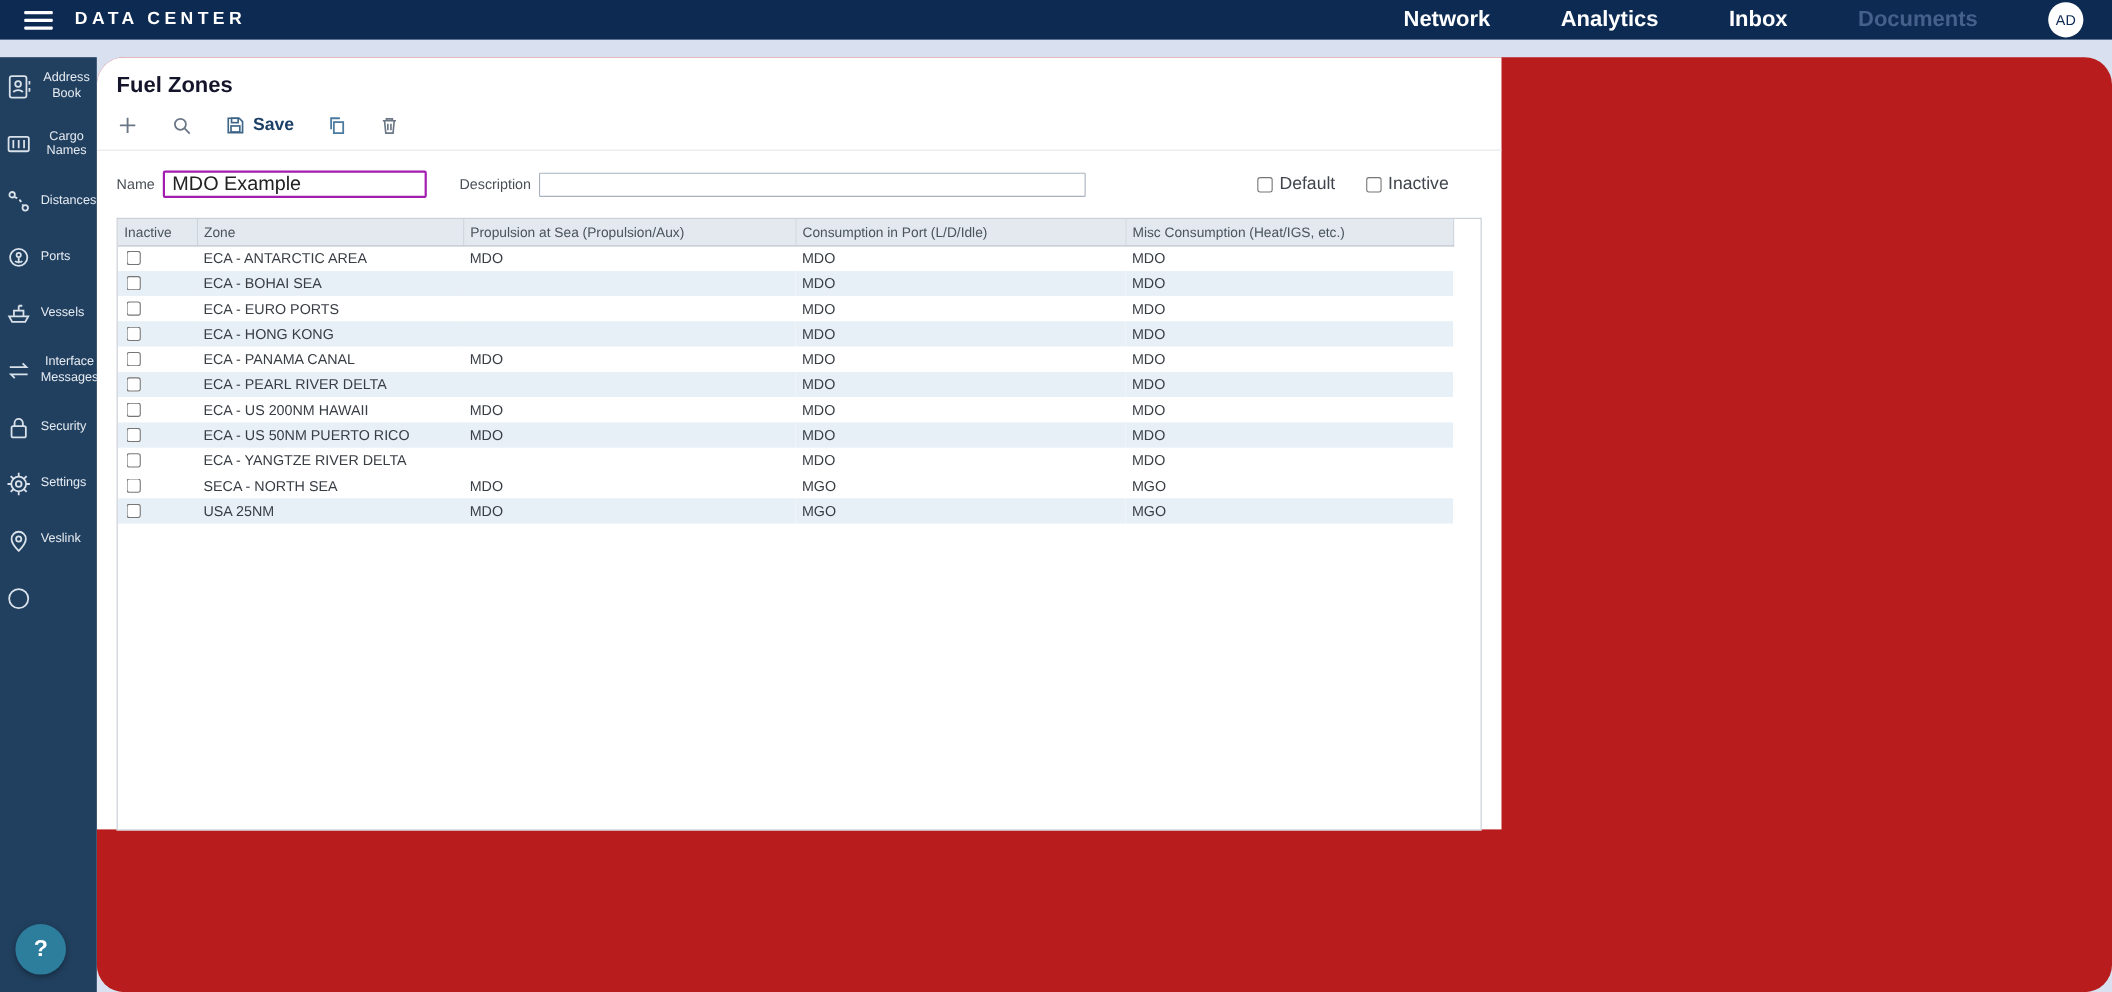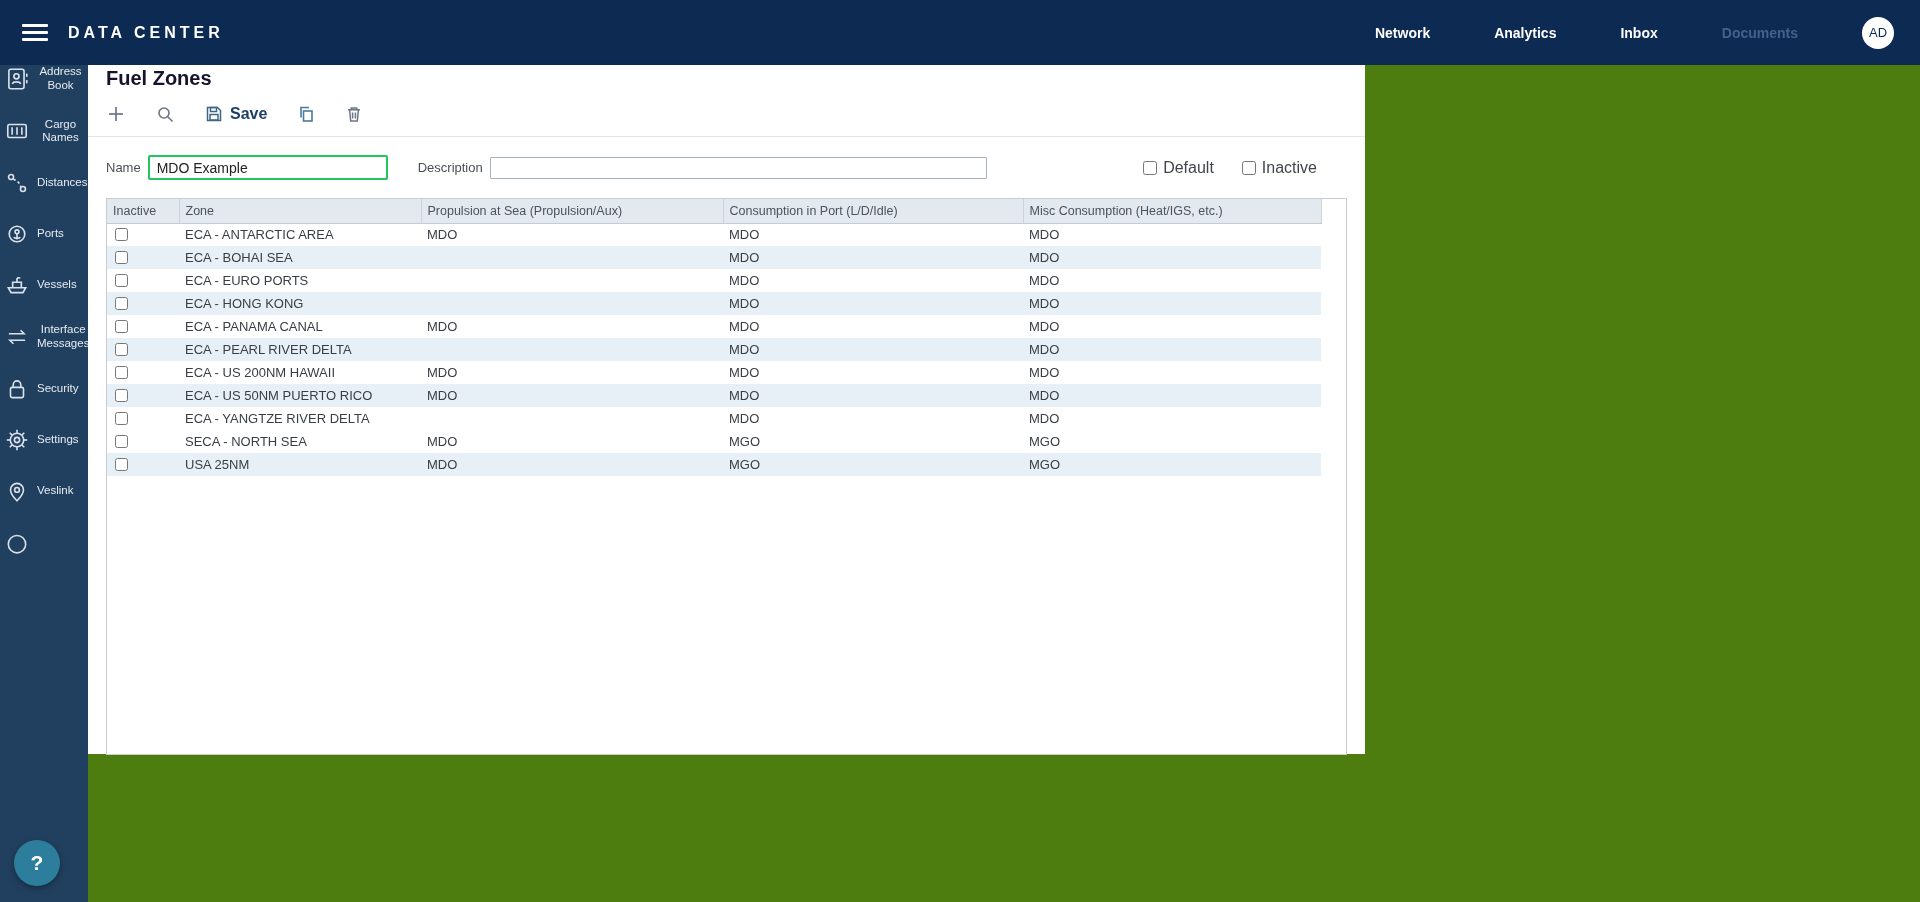--- a/index.html
+++ b/index.html
@@ -1,31 +1,31 @@
 <!DOCTYPE html>
 <html><head>
 <meta charset="utf-8">
 <style>
   * { box-sizing: border-box; margin: 0; padding: 0; }
   html, body { width: 1920px; height: 902px; overflow: hidden; }
   body { font-family: "Liberation Sans", sans-serif; background: #d9e0ef; }
 
   
   .topbar {
-    position: absolute; top: 0; left: 0; width: 1920px; height: 65px;
+    position: absolute; top: 0; left: 0; width: 1920px; height: 36px;
     background: #0d2a52; display: flex; align-items: center; z-index: 30;
   }
   .hamburger { margin-left: 22px; width: 26px; cursor: pointer; }
   .hamburger span { display: block; height: 3px; background: #ffffff; margin: 4px 0; border-radius: 1px; }
   .app-title {
     margin-left: 20px; color: #ffffff; font-weight: bold; font-size: 16px;
     letter-spacing: 4px;
   }
   .topnav { margin-left: auto; display: flex; align-items: center; gap: 64px; margin-right: 26px; }
-  .nav-item { color: #ffffff; font-size: 14px; font-weight: 600; cursor: pointer; }
+  .nav-item { color: #ffffff; font-size: 20px; font-weight: 600; cursor: pointer; }
   .nav-item.muted { color: #46608c; cursor: default; }
   .avatar {
     width: 32px; height: 32px; border-radius: 50%; background: #ffffff;
     color: #0d2a52; font-size: 13px; font-weight: normal;
     display: flex; align-items: center; justify-content: center; cursor: pointer;
   }
 
   
   .sidebar {
     position: absolute; top: 52px; left: 0; bottom: 0; width: 88px;
@@ -42,40 +42,40 @@
   .help-btn {
     position: absolute; left: 14px; bottom: 16px; width: 46px; height: 46px;
     border-radius: 50%; background: #2d7e9d; color: #ffffff; font-size: 21px;
     font-weight: bold; display: flex; align-items: center; justify-content: center;
     box-shadow: 0 2px 6px rgba(0,0,0,.35); cursor: pointer; z-index: 25;
   }
 
   
   .main {
     position: absolute; top: 52px; left: 88px; right: 0; bottom: 0;
-    background: #4d7c0f; overflow: hidden;
+    background: #b91c1c; overflow: hidden; border-radius: 25px;
   }
   .content-card { width: 1277px; height: 702px; background: #ffffff; }
 
   .page-title {
     padding: 15px 0 4px 18px; font-size: 20px; font-weight: bold; color: #14142b;
   }
 
   .toolbar {
     display: flex; align-items: center; gap: 30px;
     padding: 10px 18px 12px; border-bottom: 1px solid #e4e5e8;
   }
   .tool-btn { display: flex; align-items: center; gap: 7px; cursor: pointer; }
   .save-label { color: #1c3f66; font-size: 16px; font-weight: 600; }
 
   .form-row { display: flex; align-items: center; padding: 18px 0 6px 18px; }
   .fld-label { font-size: 13px; color: #4a4f57; margin-right: 7px; white-space: nowrap; }
   .input-name {
-    width: 240px; height: 25px; border: 2px solid #22c55e; border-radius: 2px;
-    font-size: 14px; padding: 0 7px; color: #222; font-family: "Liberation Sans", sans-serif; outline: none;
+    width: 240px; height: 25px; border: 2px solid #a21caf; border-radius: 2px;
+    font-size: 18px; padding: 0 7px; color: #222; font-family: "Liberation Sans", sans-serif; outline: none;
   }
   .lbl-desc { margin-left: 30px; }
   .input-desc {
     width: 497px; height: 22px; border: 1px solid #a8b2be; border-radius: 1px;
     font-size: 13px; padding: 0 6px; color: #222; font-family: "Liberation Sans", sans-serif; outline: none;
   }
   .chk-zone { margin-left: auto; display: flex; align-items: center; gap: 28px; margin-right: 48px; }
   .chk-group { display: flex; align-items: center; gap: 6px; }
   .chk-group input { width: 14px; height: 14px; margin: 0; cursor: pointer; }
   .chk-group label { font-size: 16px; color: #40454d; cursor: pointer; }

